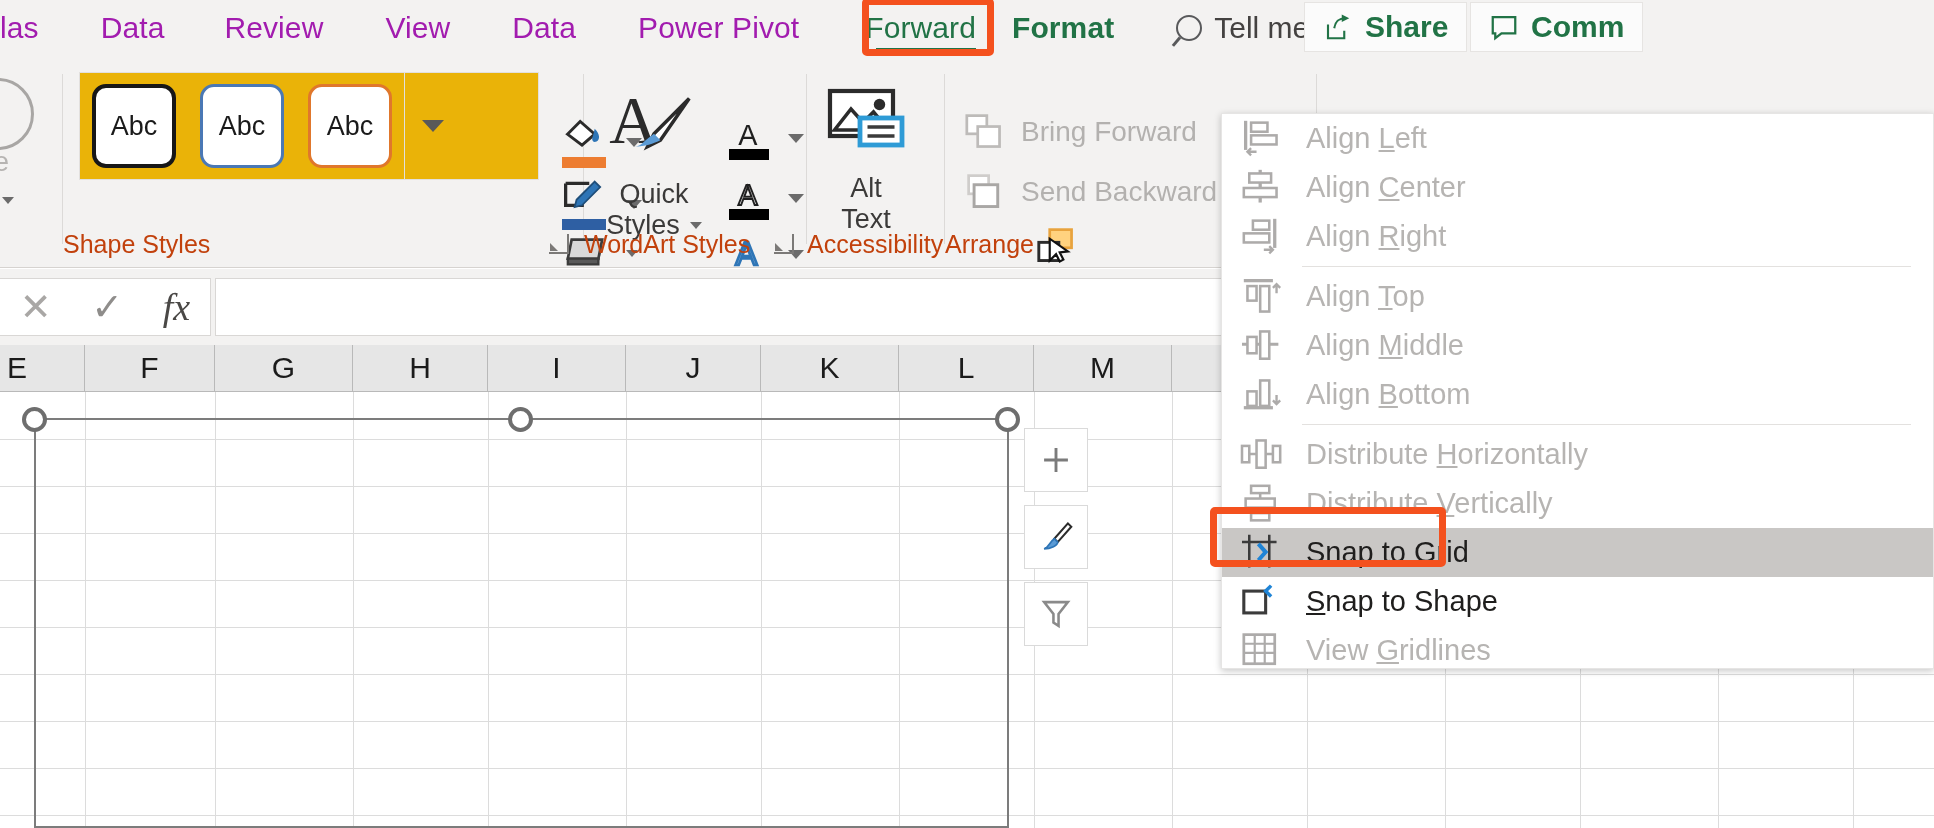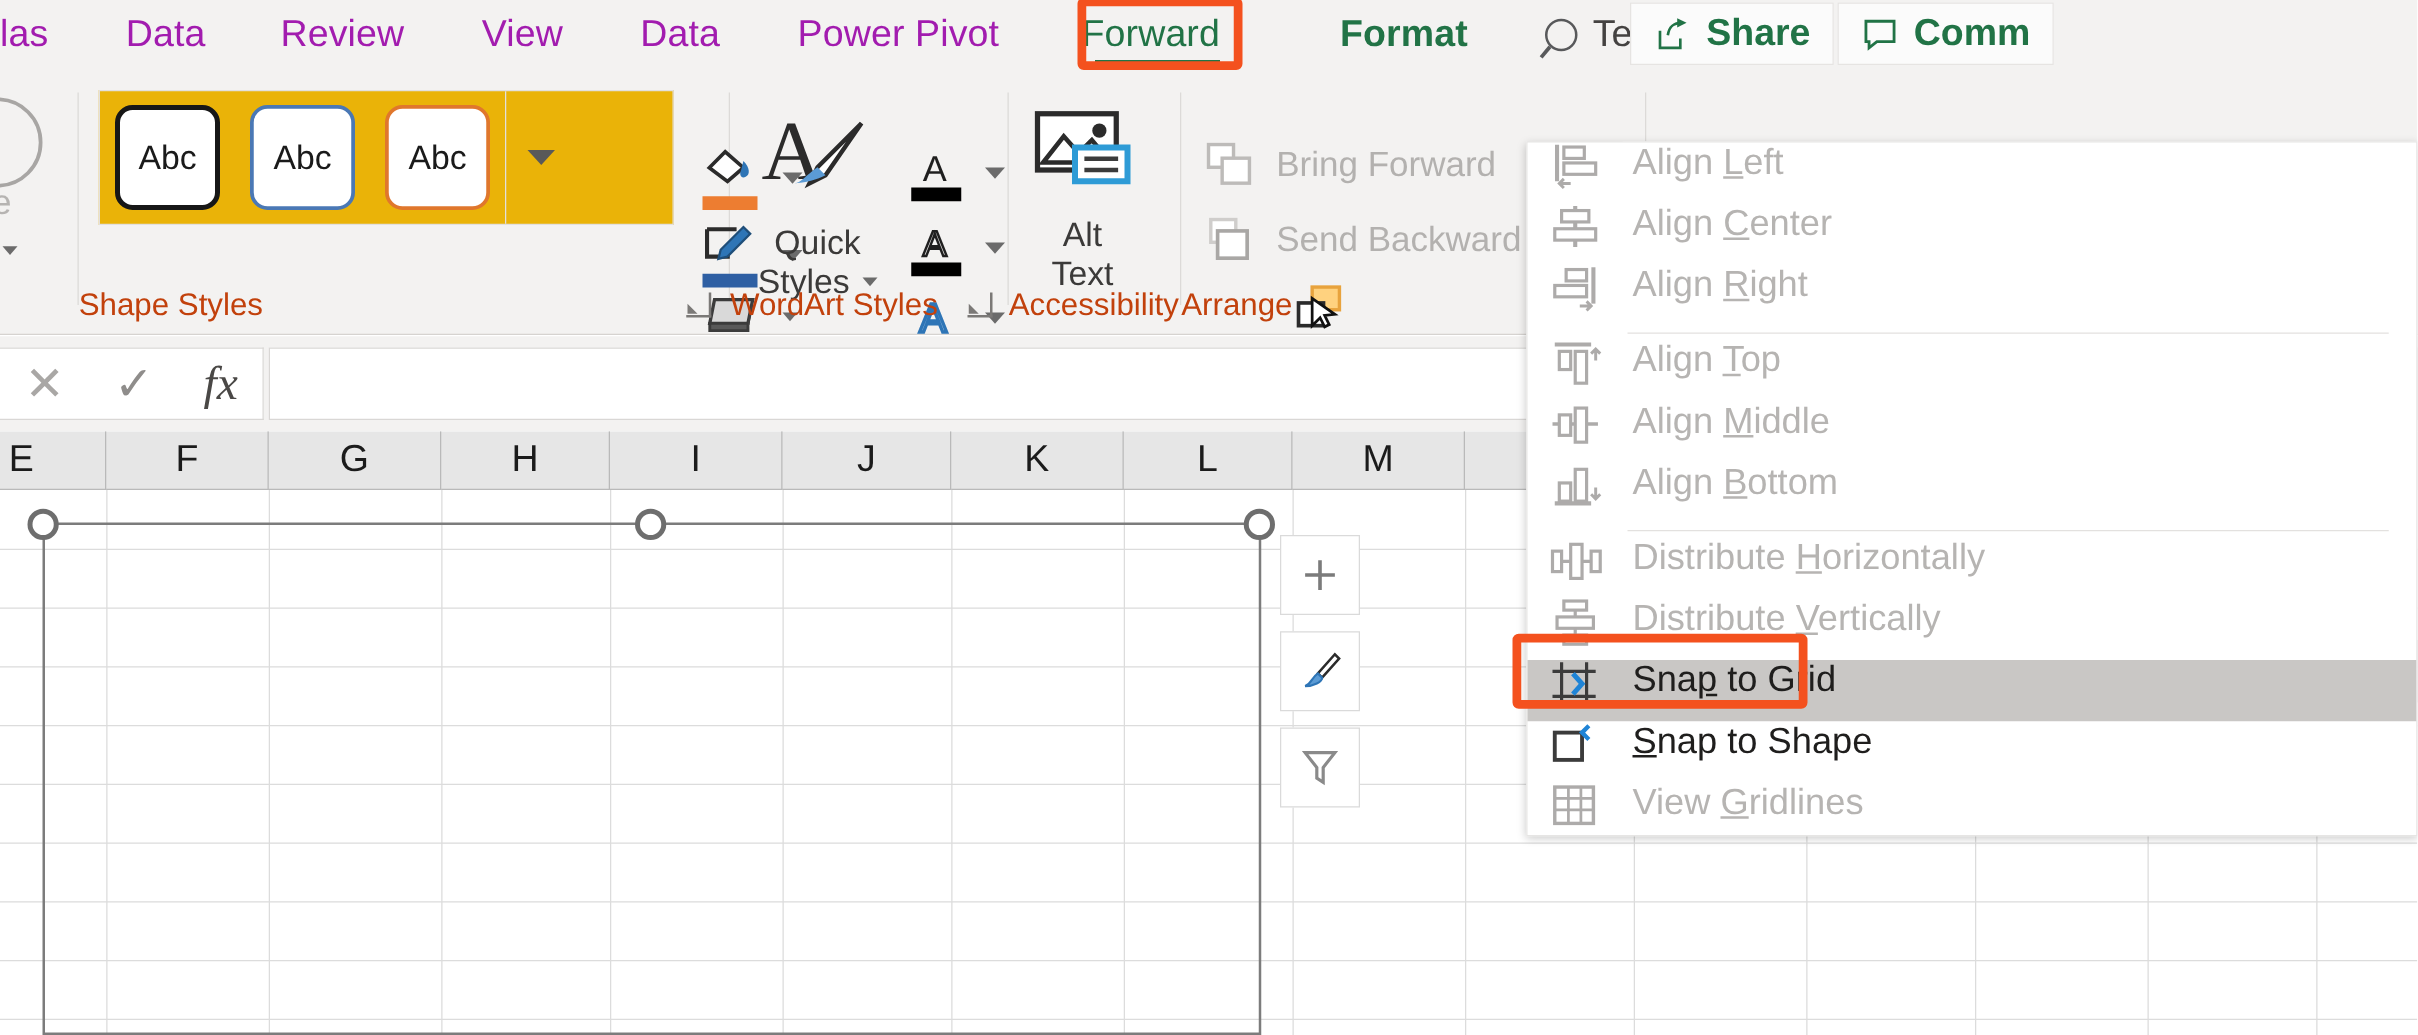--- a/index.html
+++ b/index.html
@@ -156,21 +156,21 @@
     display:flex; align-items:center; justify-content:center;
   }
 
   
   .flyout {
     position:absolute; background:#ffffff;
     box-shadow:0 2px 7px rgba(0,0,0,.22);
     border:1px solid #e6e5e4;
   }
   .mi {
-    display:flex; align-items:flex-start; height:49px; padding-left:18px; gap:22px;
+    display:flex; align-items:center; height:49px; padding-left:18px; gap:22px;
     font-size:29px; color:#b6b4b2; white-space:nowrap;
   }
   .mi.enabled { color:#1f1e1d; }
   .mi.hover { background:#c9c7c5; }
   .mi .mi-ico { width:44px; height:40px; flex:none; position:relative; }
   .mi-sep { height:1px; background:#e3e1df; margin:5px 22px 5px 80px; }
   u { text-decoration:underline; }
 </style>
 </head>
 <body>
@@ -180,21 +180,21 @@
   <div class="tabstrip">
     <div class="tab-wrap" style="margin-left:0px;">
       <span class="tab" style="padding-left:0px;">las</span>
     </div>
     <span class="tab" style="margin-left:62px;">Data</span>
     <span class="tab" style="margin-left:60px;">Review</span>
     <span class="tab" style="margin-left:62px;">View</span>
     <span class="tab" style="margin-left:62px;">Data</span>
     <span class="tab" style="margin-left:62px;">Power Pivot</span>
     <span class="tab ctx" style="margin-left:66px;">Forward</span>
-    <span class="tab active" style="margin-left:96px;">Format</span>
+    <span class="tab active" style="margin-left:36px;">Format</span>
 
     <div class="tell-me" style="margin-left:62px;">
       <span class="magnifier"></span>
       <span>Tell me</span>
     </div>
   </div>
 
   <div style="position:absolute;left:876px;top:48px;width:100px;height:6px;background:#217346;"></div>
 
   <div class="share-btn" style="position:absolute;left:1304px;top:2px;">

